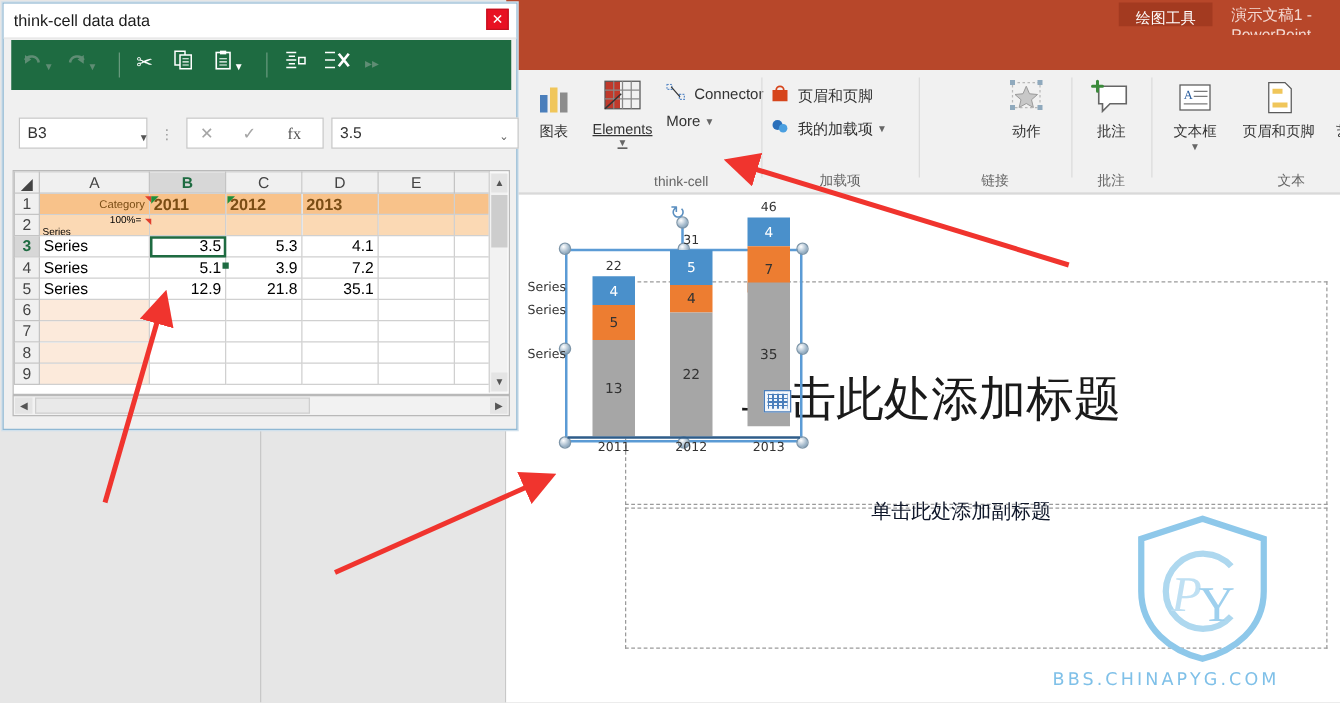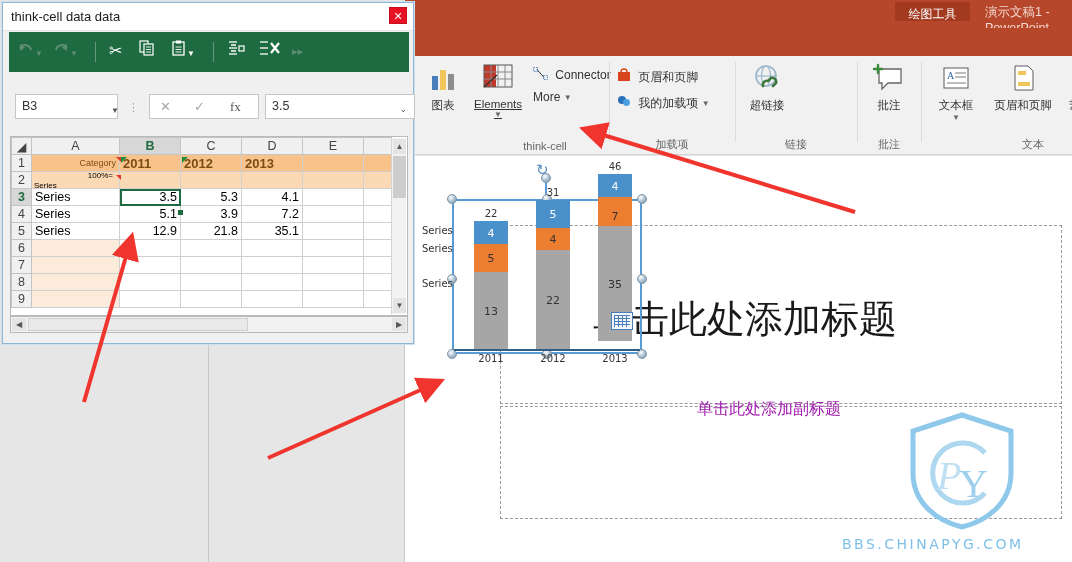--- a/index.html
+++ b/index.html
@@ -73,21 +73,21 @@
   .panel-div { position:absolute; width:1px; background:#c8c8c8; }
 
   .ph-box {
     position:absolute; border:1px dashed #9a9a9a;
   }
   .ph-title-text {
     position:absolute; font-size:38px; color:#1a1a1a; white-space:nowrap;
     font-family:"DejaVu Sans","Liberation Sans",sans-serif;
   }
   .ph-sub-text {
-    position:absolute; font-size:16px; color:#a21caf; white-space:nowrap;
+    position:absolute; font-size:16px; color:#0f172a; white-space:nowrap;
     font-family:"DejaVu Sans","Liberation Sans",sans-serif;
   }
 
   
   #chart-object { position:absolute; }
   .sel-frame { position:absolute; inset:0; border:2px solid #5b9bd5; }
   .handle {
     position:absolute; width:10px; height:10px; border-radius:50%;
     background:radial-gradient(circle at 35% 30%, #ffffff, #9fb6c9 60%, #7d95a8);
     border:1px solid #7d95a8;
@@ -297,30 +297,32 @@
           <circle cx="5" cy="6" r="4" fill="#2a6fba"></circle>
           <circle cx="9.5" cy="8.5" r="3.4" fill="#4a9fe0"></circle>
         </svg>
       </span>
       <span>我的加载项</span>
       <span class="caret"> ▼</span>
     </div>
     <div class="grp-label" style="left:212px;width:110px;">加载项</div>
     <div class="ribbon-sep" style="left:330px;"></div>
 
-    <div class="rb-big" style="left:336px;">
+    <div class="rb-big" style="left:390px;">
       <span class="ico">
         <svg width="34" height="34" viewBox="0 0 34 34">
-          <circle cx="16" cy="14" r="10" fill="none" stroke="#9bb7cd" stroke-width="1.6"></circle>
-          <ellipse cx="16" cy="14" rx="4.5" ry="10" fill="none" stroke="#9bb7cd" stroke-width="1.2"></ellipse>
-          <line x1="6" y1="14" x2="26" y2="14" stroke="#9bb7cd" stroke-width="1.2"></line>
-          <path d="M13 24 a4 4 0 0 1 5-5 l3-3 a4 4 0 0 1 5 5 l-3 3" fill="none" stroke="#3b7a3b" stroke-width="2.6" stroke-linecap="round"></path>
-        </svg>
-      </span>
-      <span>超链接</span>
+          <rect x="6" y="4" width="22" height="20" fill="none" stroke="#b9b9b9" stroke-dasharray="2 2"></rect>
+          <polygon points="17,7 19.6,13 26,13.6 21.2,17.8 22.7,24 17,20.8 11.3,24 12.8,17.8 8,13.6 14.4,13" fill="#c8c8c8" stroke="#9a9a9a" stroke-width="0.8"></polygon>
+          <rect x="4" y="2" width="4" height="4" fill="#8fa9bd"></rect>
+          <rect x="26" y="2" width="4" height="4" fill="#8fa9bd"></rect>
+          <rect x="4" y="22" width="4" height="4" fill="#8fa9bd"></rect>
+          <rect x="26" y="22" width="4" height="4" fill="#8fa9bd"></rect>
+        </svg>
+      </span>
+      <span>动作</span>
     </div>
     <div class="grp-label" style="left:336px;width:110px;">链接</div>
     <div class="ribbon-sep" style="left:452px;"></div>
 
     <div class="rb-big" style="left:458px;">
       <span class="ico">
         <svg width="34" height="34" viewBox="0 0 34 34">
           <path d="M7 7 h22 v14 h-13 l-6 6 v-6 h-3 z" fill="#fff" stroke="#666" stroke-width="1.3"></path>
           <path d="M6 3 v8 M2 7 h8" stroke="#3b8a3b" stroke-width="2.4" stroke-linecap="round"></path>
         </svg>

